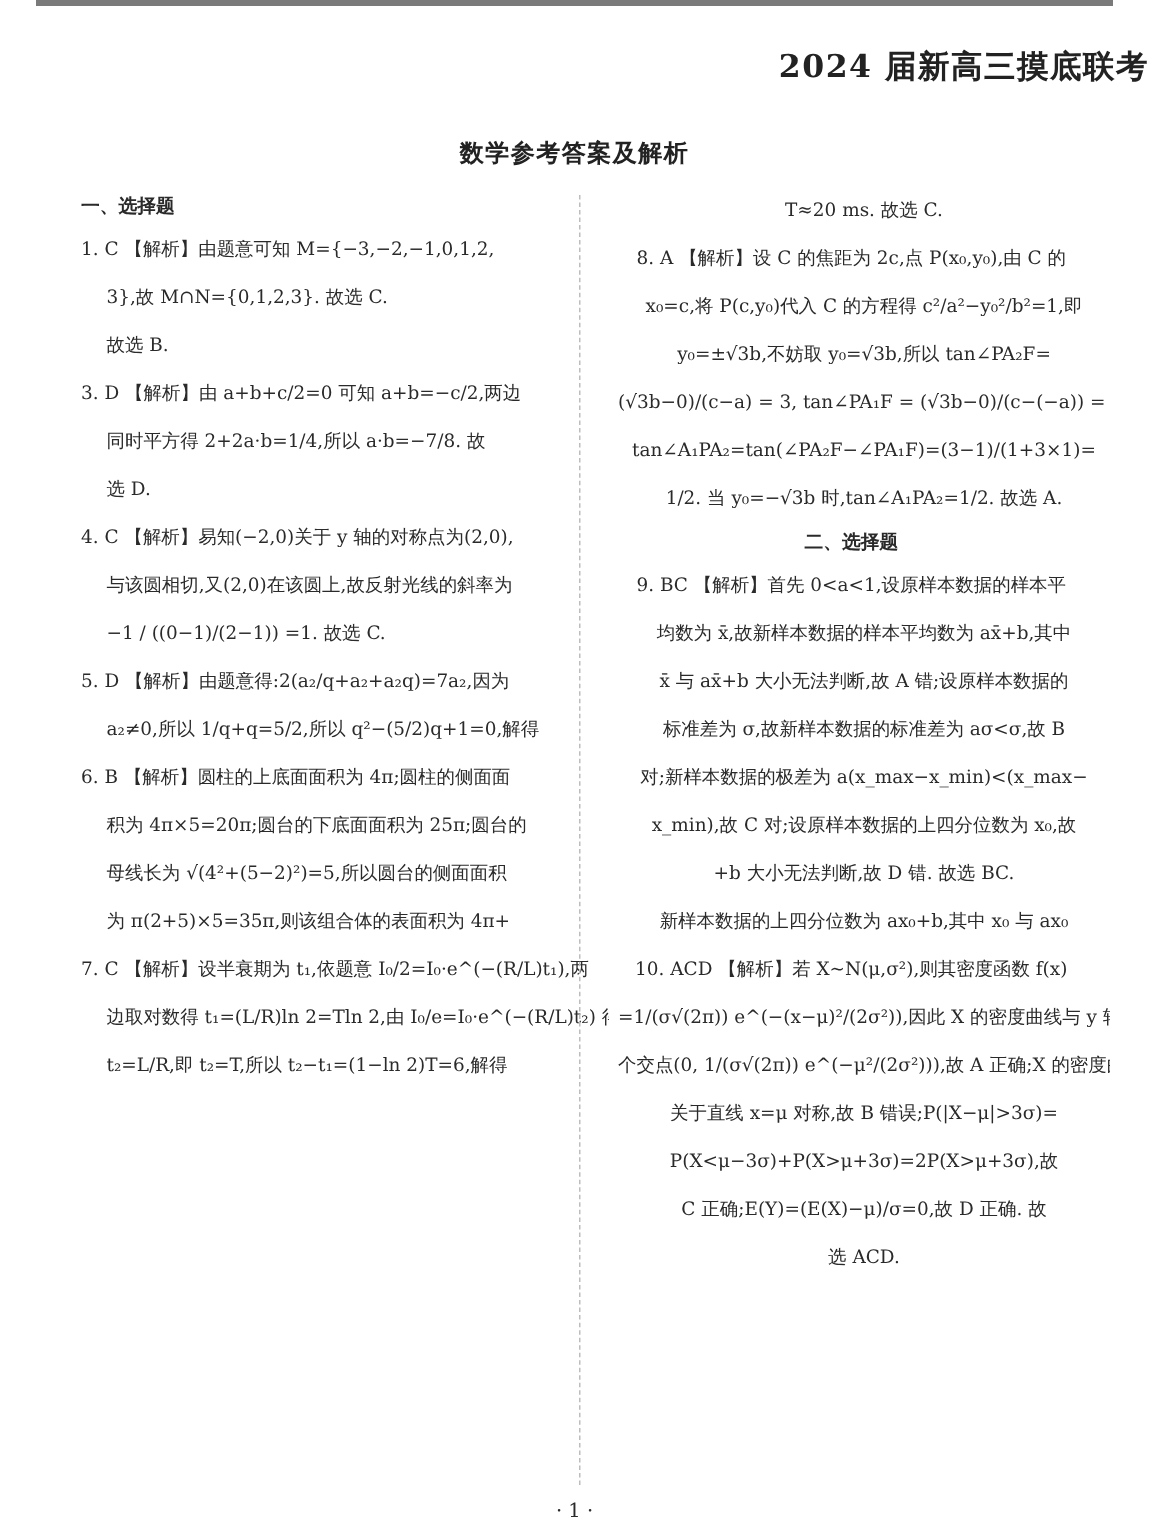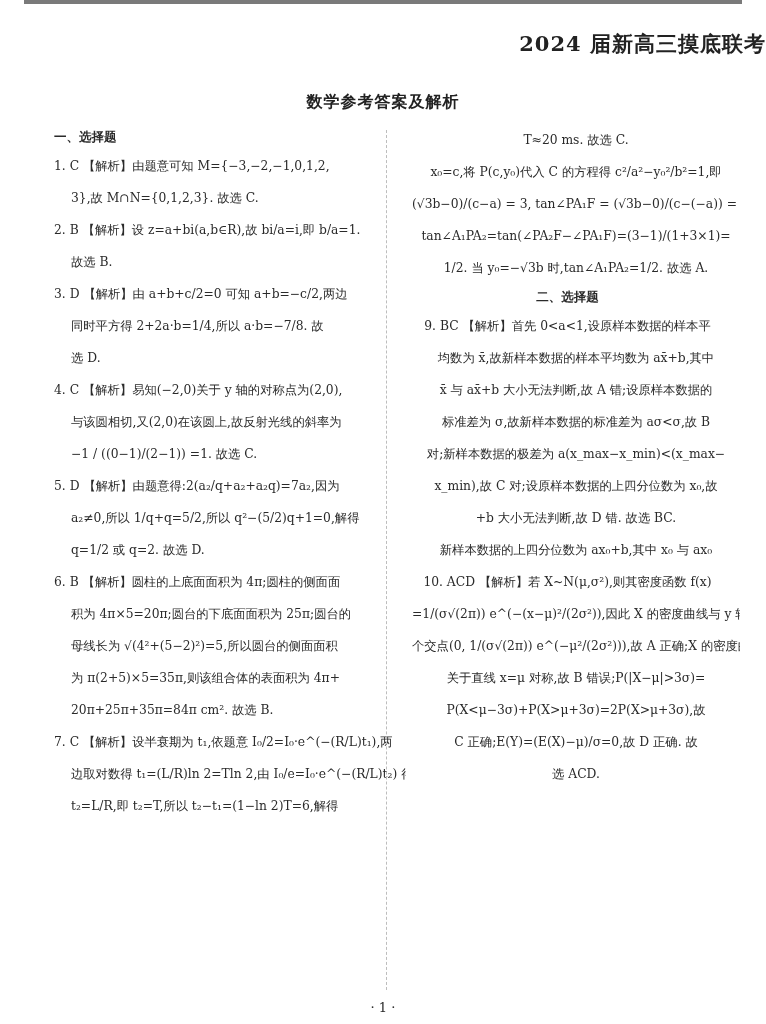--- a/index.html
+++ b/index.html
@@ -27,48 +27,47 @@
 
 <div class="topbar"></div>
 <div class="title">2024 届新高三摸底联考</div>
 <div class="subtitle">数学参考答案及解析</div>
 
 <div class="col left">
   <div class="section">一、选择题</div>
   <div id="left-lines">
       <div class="line">1. C 【解析】由题意可知 M={−3,−2,−1,0,1,2,</div>
       <div class="line indent">3},故 M∩N={0,1,2,3}. 故选 C.</div>
-      <div class="line">2. B 【解析】设 z=a+bi(a,b∈R),故 bi/a=i,即 b/a=1.</div>
       <div class="line indent">故选 B.</div>
       <div class="line">3. D 【解析】由 a+b+c/2=0 可知 a+b=−c/2,两边</div>
       <div class="line indent">同时平方得 2+2a·b=1/4,所以 a·b=−7/8. 故</div>
       <div class="line indent">选 D.</div>
       <div class="line">4. C 【解析】易知(−2,0)关于 y 轴的对称点为(2,0),</div>
       <div class="line indent">与该圆相切,又(2,0)在该圆上,故反射光线的斜率为</div>
       <div class="line indent">−1 / ((0−1)/(2−1)) =1. 故选 C.</div>
       <div class="line">5. D 【解析】由题意得:2(a₂/q+a₂+a₂q)=7a₂,因为</div>
       <div class="line indent">a₂≠0,所以 1/q+q=5/2,所以 q²−(5/2)q+1=0,解得</div>
-      <div class="line indent">q=1/2 或 q=2. 故选 D.</div>
       <div class="line">6. B 【解析】圆柱的上底面面积为 4π;圆柱的侧面面</div>
       <div class="line indent">积为 4π×5=20π;圆台的下底面面积为 25π;圆台的</div>
       <div class="line indent">母线长为 √(4²+(5−2)²)=5,所以圆台的侧面面积</div>
       <div class="line indent">为 π(2+5)×5=35π,则该组合体的表面积为 4π+</div>
-      <div class="line indent">20π+25π+35π=84π cm². 故选 B.</div>
       <div class="line">7. C 【解析】设半衰期为 t₁,依题意 I₀/2=I₀·e^(−(R/L)t₁),两</div>
       <div class="line indent">边取对数得 t₁=(L/R)ln 2=Tln 2,由 I₀/e=I₀·e^(−(R/L)t₂) 得</div>
       <div class="line indent">t₂=L/R,即 t₂=T,所以 t₂−t₁=(1−ln 2)T=6,解得</div>
     </div>
 </div>
 
 <div class="divider"></div>
 
 <div class="col right">
   <div id="right-lines-a">
       <div class="line indent">T≈20 ms. 故选 C.</div>
+      <div class="line">8. A 【解析】设 C 的焦距为 2c,点 P(x₀,y₀),由 C 的</div>
       <div class="line indent">x₀=c,将 P(c,y₀)代入 C 的方程得 c²/a²−y₀²/b²=1,即</div>
+      <div class="line indent">y₀=±√3b,不妨取 y₀=√3b,所以 tan∠PA₂F=</div>
       <div class="line indent">(√3b−0)/(c−a) = 3, tan∠PA₁F = (√3b−0)/(c−(−a)) = 1, 故</div>
       <div class="line indent">tan∠A₁PA₂=tan(∠PA₂F−∠PA₁F)=(3−1)/(1+3×1)=</div>
       <div class="line indent">1/2. 当 y₀=−√3b 时,tan∠A₁PA₂=1/2. 故选 A.</div>
     </div>
   <div class="section">二、选择题</div>
   <div id="right-lines-b">
       <div class="line">9. BC 【解析】首先 0&lt;a&lt;1,设原样本数据的样本平</div>
       <div class="line indent">均数为 x̄,故新样本数据的样本平均数为 ax̄+b,其中</div>
       <div class="line indent">x̄ 与 ax̄+b 大小无法判断,故 A 错;设原样本数据的</div>
       <div class="line indent">标准差为 σ,故新样本数据的标准差为 aσ&lt;σ,故 B</div>

